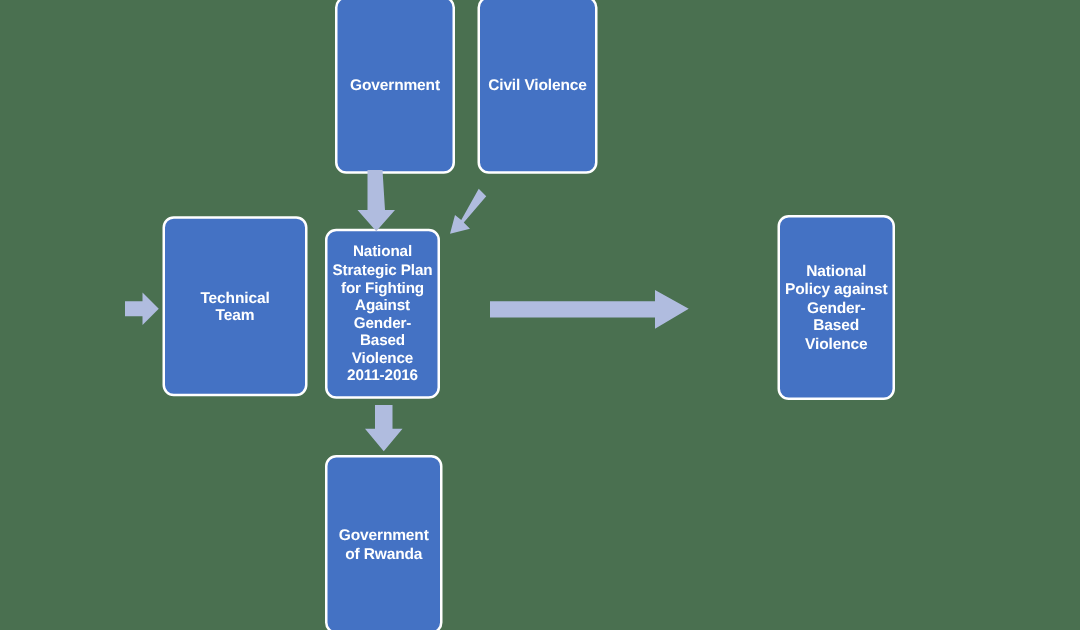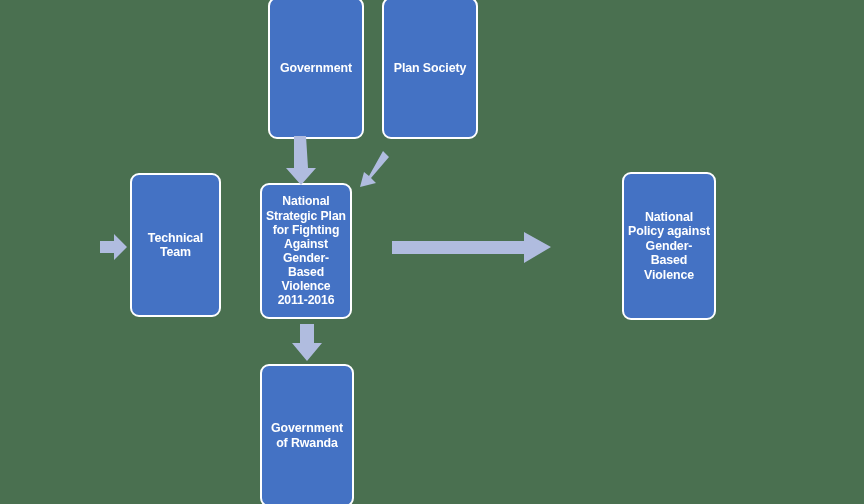--- a/index.html
+++ b/index.html
@@ -32,21 +32,21 @@
     padding: 2px 3px;
   }
   .node-label {
     display: block;
     width: 100%;
     white-space: pre-line;
   }
 
   
   #node-migeprof   { left: 2px;   top: 176px; width: 92px;  height: 142px; font-size: 12.4px; }
-  #node-technical  { left: 130px; top: 173px; width: 91px;  height: 144px; font-size: 12.4px; }
+  #node-technical  { left: 130px; top: 173px; width: 116px;  height: 144px; font-size: 12.4px; }
   #node-nsp        { left: 260px; top: 183px; width: 92px;  height: 136px; font-size: 12.2px; }
   #node-practioners{ left: 268px; top: -3px;  width: 96px;  height: 142px; font-size: 12.4px; }
   #node-civil      { left: 382px; top: -3px;  width: 96px;  height: 142px; font-size: 12.4px; }
   #node-policy     { left: 622px; top: 172px; width: 94px;  height: 148px; font-size: 12.4px; }
   #node-govt       { left: 260px; top: 364px; width: 94px;  height: 143px; font-size: 12.4px; }
 
   
   .arrow { position: absolute; }
   .arrow svg { display: block; }
 
@@ -76,21 +76,21 @@
 Based
 Violence
 2011-2016</span>
   </div>
 
   <div class="node" id="node-practioners">
     <span class="node-label">Government</span>
   </div>
 
   <div class="node" id="node-civil">
-    <span class="node-label">Plan Society</span>
+    <span class="node-label">Civil Violence</span>
   </div>
 
   <div class="node" id="node-policy">
     <span class="node-label">National
 Policy against
 Gender-
 Based
 Violence</span>
   </div>
 

